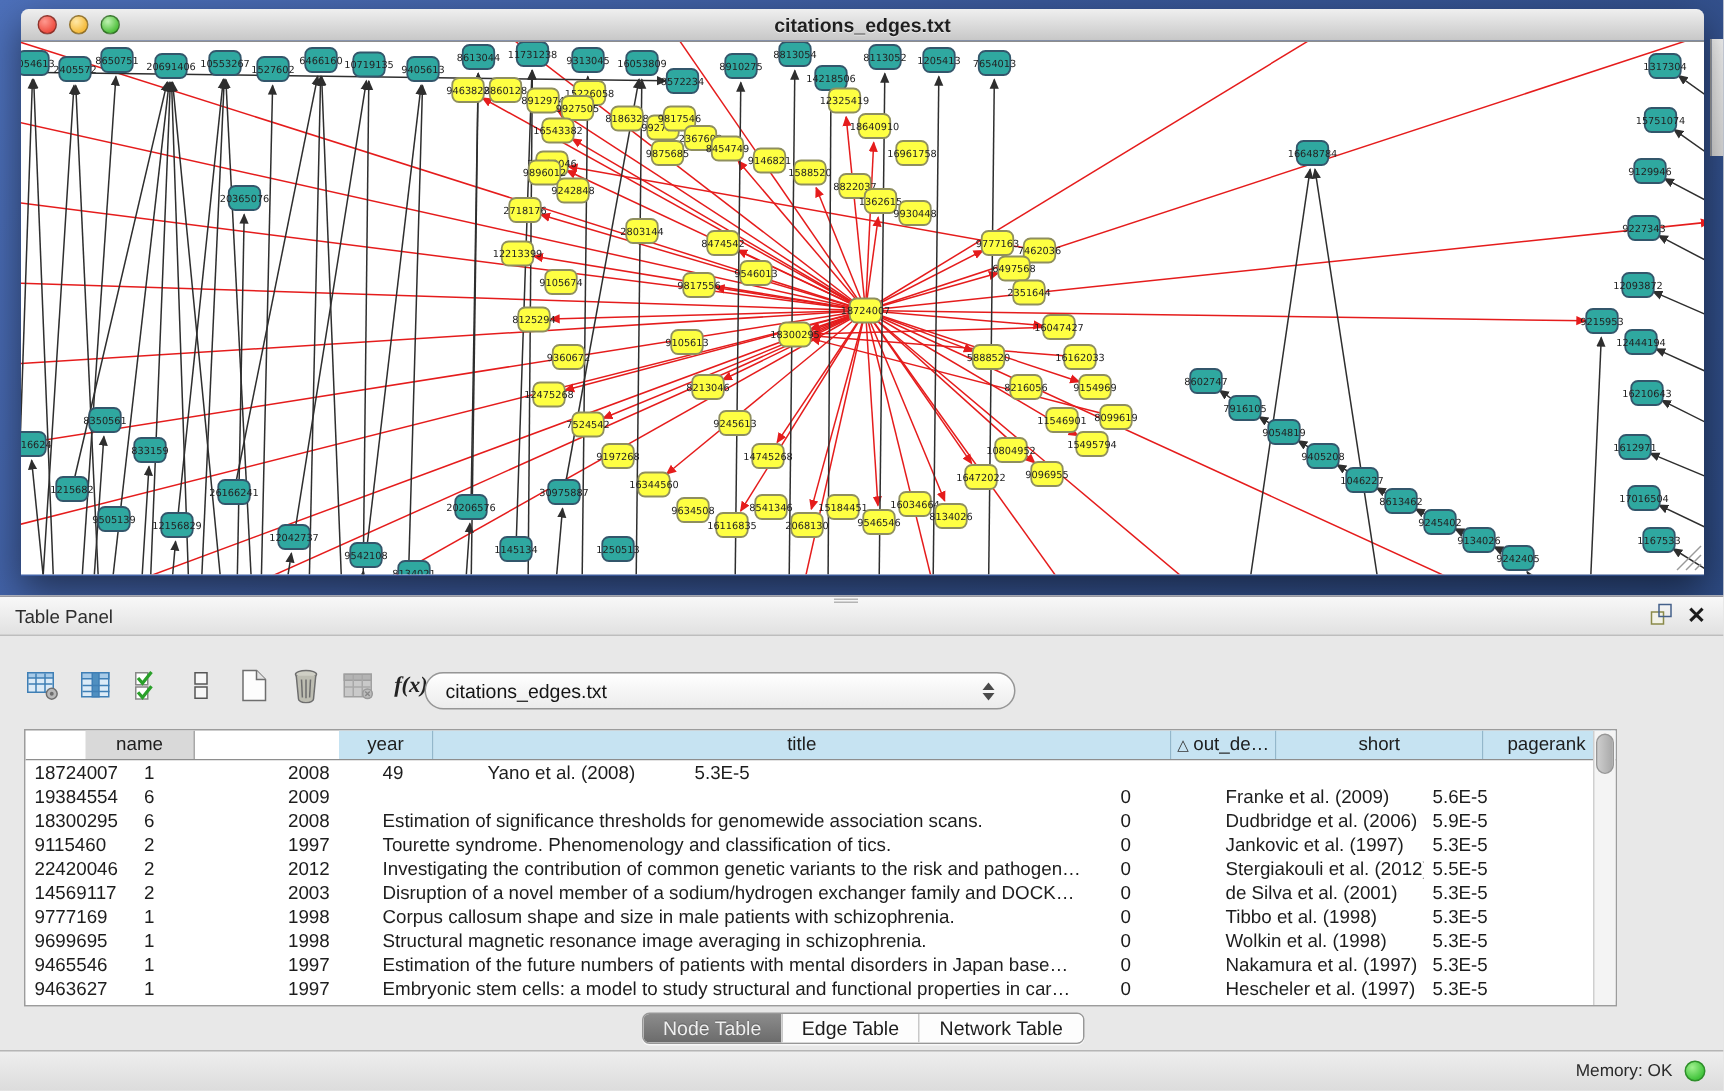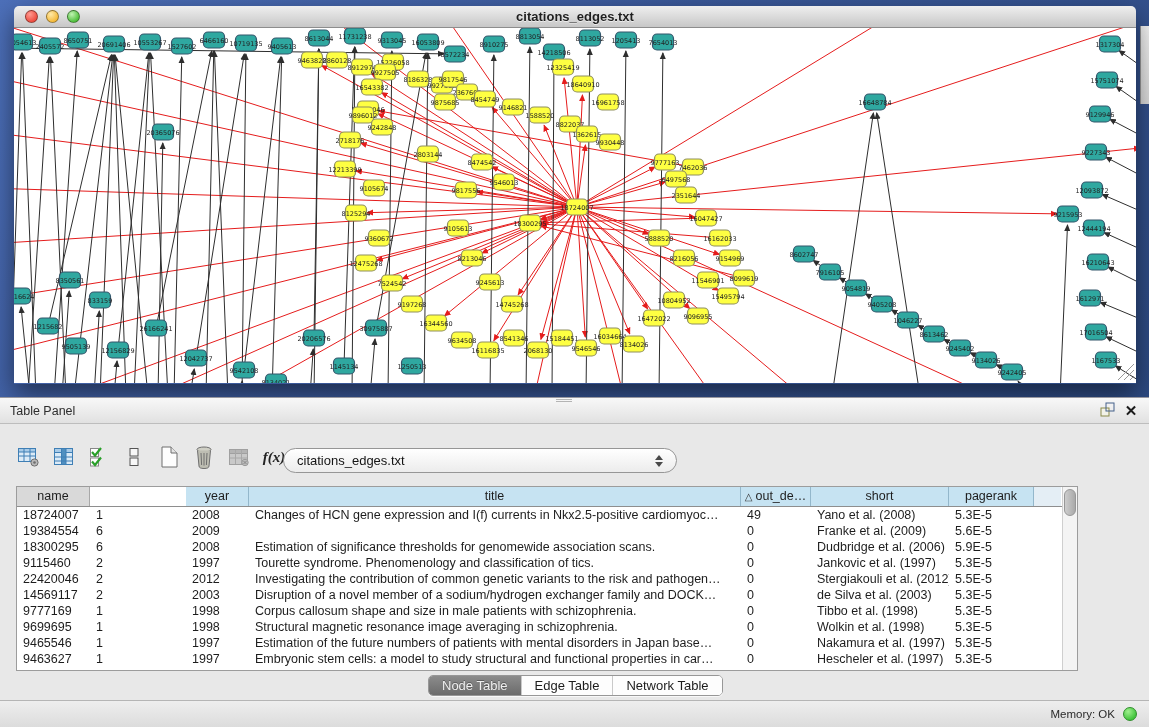--- a/index.html
+++ b/index.html
@@ -69,21 +69,21 @@
     box-shadow:inset 0 1px 1px rgba(255,255,255,.8);
   }
   .combo-arrows{position:absolute;right:12px;top:4px;width:9px;height:16px;}
   .combo-arrows span{display:block;width:0;height:0;border-left:4px solid transparent;border-right:4px solid transparent;margin:2px 0;}
   .arr-up{border-bottom:5px solid #4a4a4a;}
   .arr-dn{border-top:5px solid #4a4a4a;}
   .scrollpane{
     position:absolute;left:16px;top:88px;width:1062px;height:185px;
     background:#fff;border:1px solid #9c9c9c;overflow:hidden;
   }
-  .thead{display:flex;height:20px;border-bottom:1px solid #8e8e8e;}
+  .thead{display:flex;height:20px;border-bottom:1px solid #8e8e8e;padding-left:40px;}
   .hcell{
     background:var(--hdrblue);border-right:1px solid #93b7cb;
     font-size:12.5px;color:#1d1d1d;text-align:center;line-height:19px;
     overflow:hidden;white-space:nowrap;flex:none;
   }
   .hcell.first{background:#d9d9d9;border-right:1px solid #a8a8a8;}
   .hcell.stub{background:#e4eef5;border-right:none;}
   .sort-arrow{font-size:10px;margin-right:3px;color:#333;}
   .trow{display:flex;height:16px;font-size:12.5px;color:#1d1d1d;background:#fff;}
   .tcell{flex:none;padding-left:6px;overflow:hidden;white-space:nowrap;line-height:16px;}
@@ -866,21 +866,20 @@
         <div class="hcell" style="width: 70px;"><span class="sort-arrow">△</span>out_de…</div>
         <div class="hcell" style="width: 138px;">short</div>
         <div class="hcell" style="width: 85px;">pagerank</div>
         <div class="hcell stub" style="width: 27px;"></div>
       </div>
     <div id="tbody">
         <div class="trow">
           <div class="tcell" style="width: 73px;">18724007</div>
           <div class="tcell" style="width: 96px;">1</div>
           <div class="tcell" style="width: 63px;">2008</div>
-          <div class="tcell" style="width: 492px;">Changes of HCN gene expression and I(f) currents in Nkx2.5-positive cardiomyoc…</div>
           <div class="tcell" style="width: 70px;">49</div>
           <div class="tcell" style="width: 138px;">Yano et al. (2008)</div>
           <div class="tcell" style="width: 85px;">5.3E-5</div>
           <div class="tcell" style="width: 27px;"></div>
         </div>
         <div class="trow">
           <div class="tcell" style="width: 73px;">19384554</div>
           <div class="tcell" style="width: 96px;">6</div>
           <div class="tcell" style="width: 63px;">2009</div>
           <div class="tcell" style="width: 492px; margin-top: 46px;">Genome-wide association studies in ADHD.</div>
@@ -918,21 +917,21 @@
           <div class="tcell" style="width: 138px;">Stergiakouli et al. (2012)</div>
           <div class="tcell" style="width: 85px;">5.5E-5</div>
           <div class="tcell" style="width: 27px;"></div>
         </div>
         <div class="trow">
           <div class="tcell" style="width: 73px;">14569117</div>
           <div class="tcell" style="width: 96px;">2</div>
           <div class="tcell" style="width: 63px;">2003</div>
           <div class="tcell" style="width: 492px;">Disruption of a novel member of a sodium/hydrogen exchanger family and DOCK…</div>
           <div class="tcell" style="width: 70px;">0</div>
-          <div class="tcell" style="width: 138px;">de Silva et al. (2003)</div>
+          <div class="tcell" style="width: 138px;">de Silva et al. (2001)</div>
           <div class="tcell" style="width: 85px;">5.3E-5</div>
           <div class="tcell" style="width: 27px;"></div>
         </div>
         <div class="trow">
           <div class="tcell" style="width: 73px;">9777169</div>
           <div class="tcell" style="width: 96px;">1</div>
           <div class="tcell" style="width: 63px;">1998</div>
           <div class="tcell" style="width: 492px;">Corpus callosum shape and size in male patients with schizophrenia.</div>
           <div class="tcell" style="width: 70px;">0</div>
           <div class="tcell" style="width: 138px;">Tibbo et al. (1998)</div>

